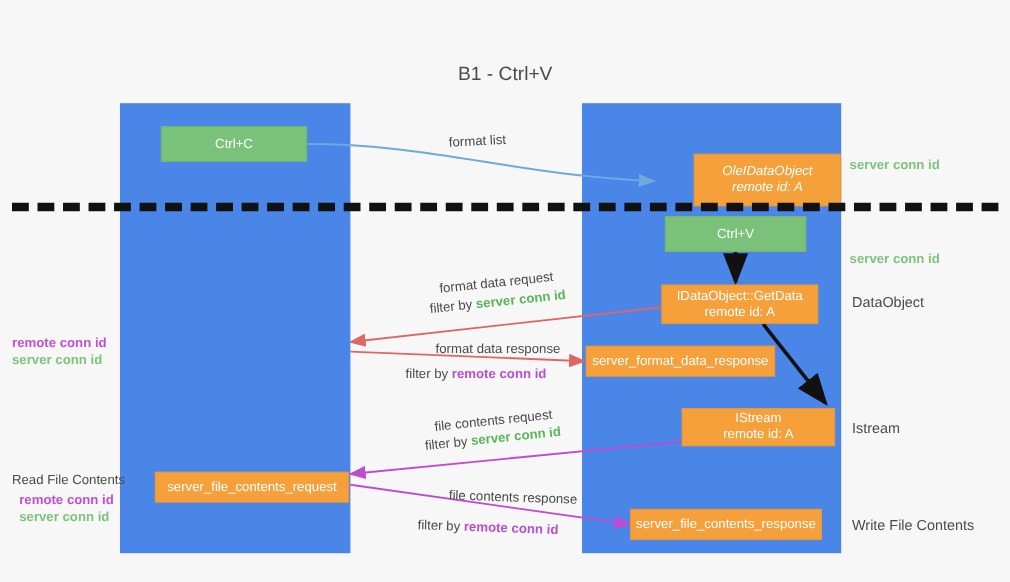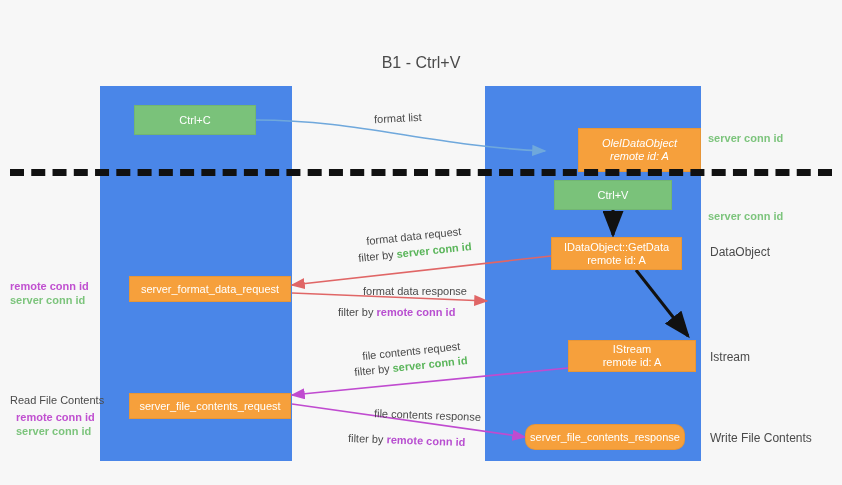--- a/index.html
+++ b/index.html
@@ -128,29 +128,29 @@
   <div class="abs box green" style="left:134px;top:105px;width:122px;height:30px;">Ctrl+C</div>
 
   <div class="abs box orange" style="left:578px;top:128px;width:123px;height:44px;font-style:italic;">OleIDataObject
 remote id: A</div>
 
   <div class="abs box green" style="left:554px;top:180px;width:118px;height:30px;">Ctrl+V</div>
 
   <div class="abs box orange" style="left:551px;top:237px;width:131px;height:33px;">IDataObject::GetData
 remote id: A</div>
 
-  <div class="abs box orange" style="left:129px;top:276px;width:162px;height:26px;">server_format_data_request</div>
 
+  <div class="abs box orange" style="left:488px;top:288px;width:158px;height:26px;">server_format_data_response</div>
 
   <div class="abs box orange" style="left:568px;top:340px;width:128px;height:32px;">IStream
 remote id: A</div>
 
   <div class="abs box orange" style="left:129px;top:393px;width:162px;height:26px;">server_file_contents_request</div>
 
-  <div class="abs box orange" style="left:525px;top:424px;width:160px;height:26px;border-radius:10px;">server_file_contents_response</div>
+  <div class="abs box orange" style="left:525px;top:424px;width:160px;height:26px;">server_file_contents_response</div>
 
   <div class="abs edge-label" style="left:374px;top:111px;transform:rotate(-3deg);">format list</div>
 
   <div class="abs edge-label" style="left:366px;top:229px;transform:rotate(-6deg);">format data request</div>
   <div class="abs edge-label" style="left:358px;top:245px;transform:rotate(-6deg);">
     <span>filter by </span><span class="green-t">server conn id</span>
   </div>
 
   <div class="abs edge-label" style="left:363px;top:284px;">format data response</div>
   <div class="abs edge-label" style="left:338px;top:305px;">

